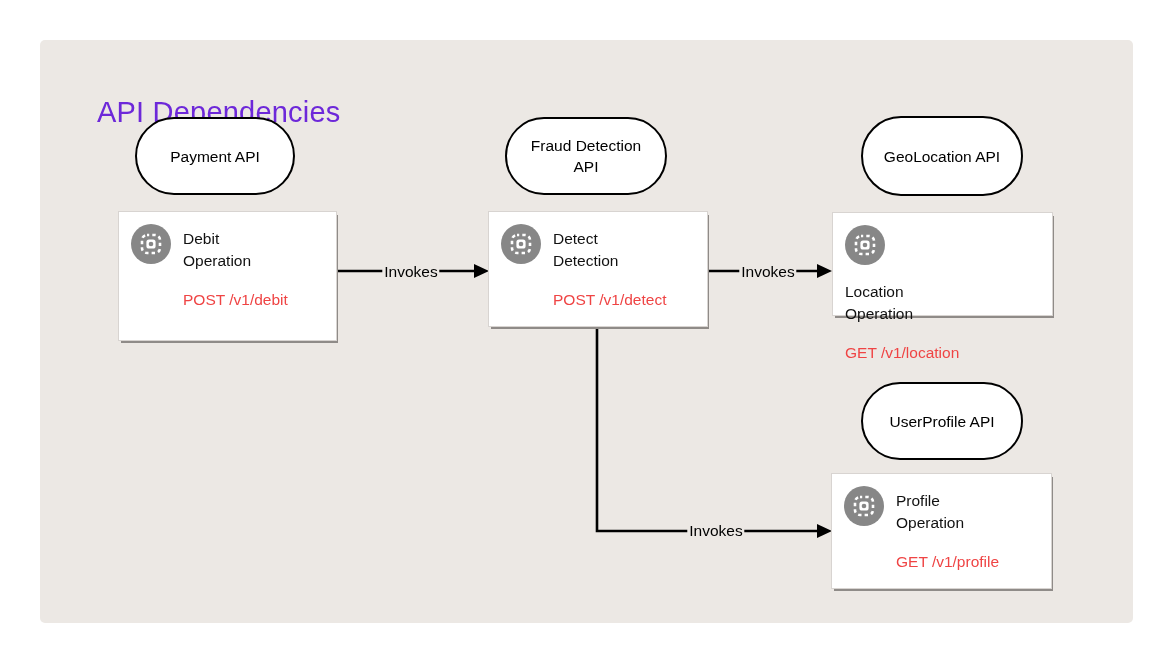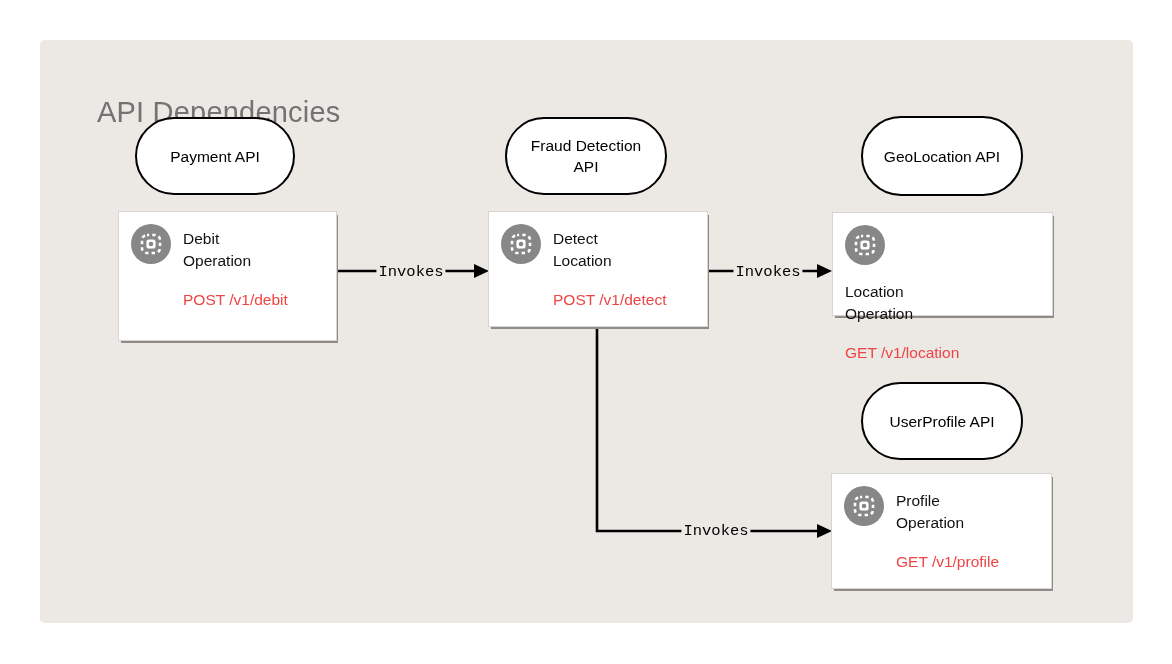--- a/index.html
+++ b/index.html
@@ -1,35 +1,35 @@
 <!DOCTYPE html>
 <html><head>
 <meta charset="utf-8">
 <style>
   html,body { margin:0; padding:0; background:#ffffff; }
   body { font-family: "Liberation Sans", "DejaVu Sans", sans-serif; }
   #stage { position:relative; width:1172px; height:664px; background:#ffffff; overflow:hidden; }
   #canvas { position:absolute; left:40px; top:40px; width:1093px; height:583px;
             background:#ece8e4; border-radius:5px; }
   .title { position:absolute; left:57px; top:56px; font-size:29px; font-weight:400;
-           color:#737373; letter-spacing:0.2px; }
+           color:#6d28d9; letter-spacing:0.2px; }
   .pill { position:absolute; background:#ffffff; border:2px solid #000000; border-radius:40px;
           display:flex; align-items:center; justify-content:center; text-align:center;
           font-size:15.5px; line-height:21px; color:#000; box-sizing:border-box; }
   .pill .pill-label { max-width:125px; }
   .op-box { position:absolute; background:#ffffff; border:1px solid #d8d4d1;
             box-shadow:2px 3px 0 -1px #8f8b88; box-sizing:border-box;
             padding:12px; display:flex; gap:12px; align-items:flex-start; }
   .op-icon { flex:0 0 40px; width:40px; height:40px; }
   .op-text { display:flex; flex-direction:column; padding-top:4px; }
   .op-name { width:102px; font-size:15.5px; line-height:21.5px; color:#111; }
   .op-endpoint { margin-top:20px; font-size:15.5px; color:#ef4444; white-space:nowrap; }
   #edges-svg { position:absolute; left:0; top:0; width:1172px; height:664px; pointer-events:none; }
   .edge-label { position:absolute; transform:translate(-50%,-50%); font-size:15.5px; color:#000;
-                background:#ece8e4; padding:0 2px; white-space:nowrap;font-family:Liberation Mono, monospace; }
+                background:#ece8e4; padding:0 2px; white-space:nowrap; }
 </style>
 </head>
 <body>
 
 <div id="stage">
   <div id="canvas">
     <div class="title">API Dependencies</div>
   </div>
 
   <div class="pill" style="left:135px;top:117px;width:160px;height:78px;">
@@ -76,21 +76,21 @@
   </div>
 
   <div class="op-box" style="left:488px;top:211px;width:220px;height:116px;">
     <svg class="op-icon" viewBox="0 0 40 40">
       <circle cx="20" cy="20" r="20" fill="#878787"></circle>
       <rect x="11" y="11" width="18" height="18" rx="5" fill="none" stroke="#ffffff" stroke-width="2.6" stroke-dasharray="3.4 3.1" stroke-dashoffset="1.2"></rect>
       <rect x="15.4" y="15.4" width="9.2" height="9.2" rx="2.6" fill="#ffffff"></rect>
       <circle cx="20" cy="20" r="2.3" fill="#878787"></circle>
     </svg>
     <div class="op-text">
-      <div class="op-name">Detect Location</div>
+      <div class="op-name">Detect Detection</div>
       <div class="op-endpoint">POST /v1/detect</div>
     </div>
   </div>
 
   <div class="op-box" style="left:832px;top:212px;width:221px;height:104px;flex-direction:column;">
     <svg class="op-icon" viewBox="0 0 40 40">
       <circle cx="20" cy="20" r="20" fill="#878787"></circle>
       <rect x="11" y="11" width="18" height="18" rx="5" fill="none" stroke="#ffffff" stroke-width="2.6" stroke-dasharray="3.4 3.1" stroke-dashoffset="1.2"></rect>
       <rect x="15.4" y="15.4" width="9.2" height="9.2" rx="2.6" fill="#ffffff"></rect>
       <circle cx="20" cy="20" r="2.3" fill="#878787"></circle>

